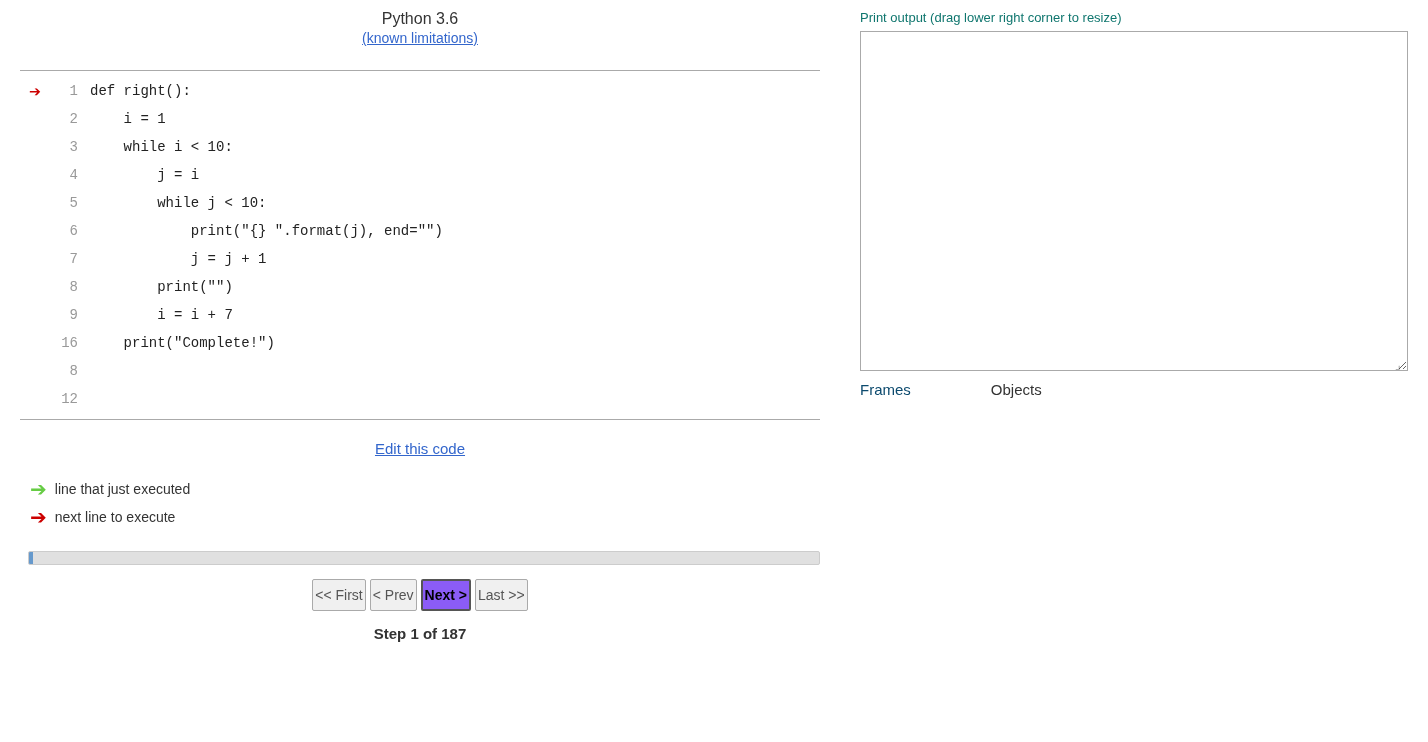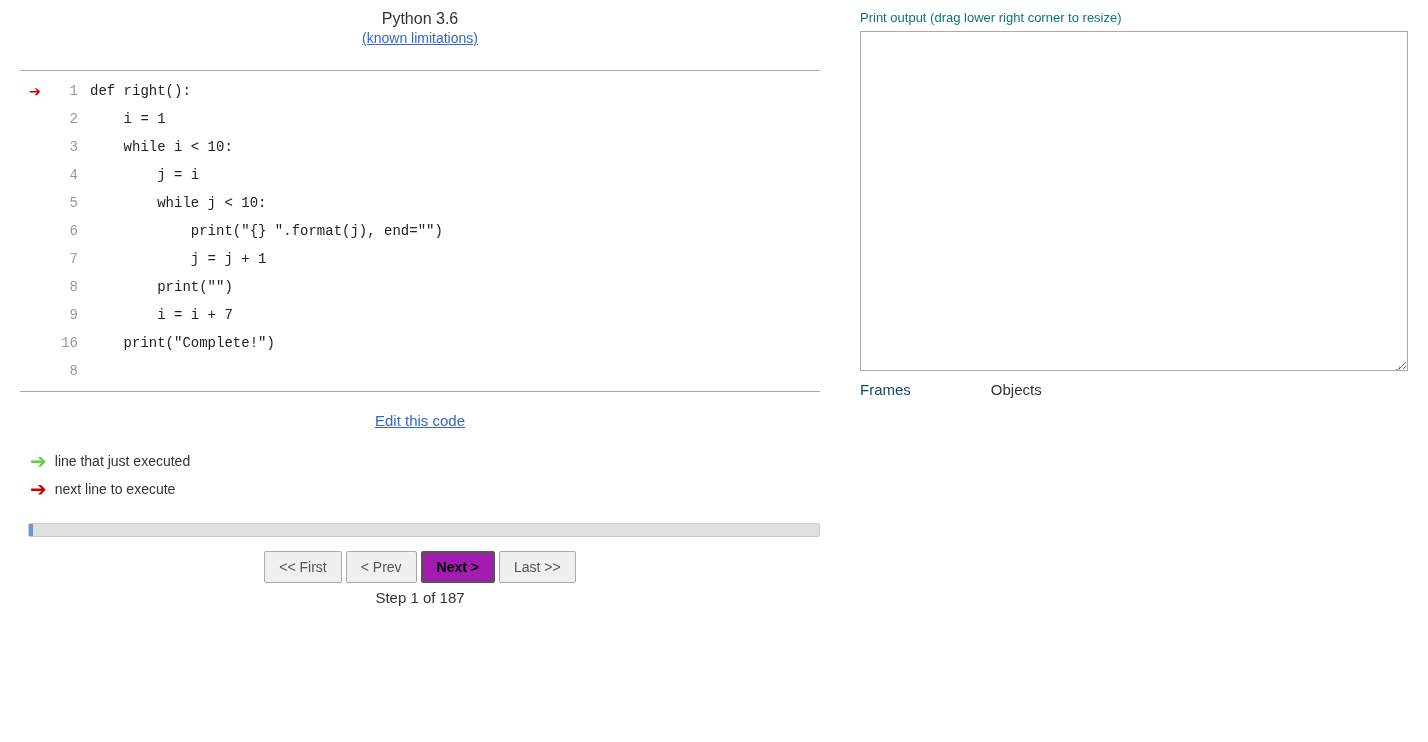--- a/index.html
+++ b/index.html
@@ -131,39 +131,39 @@
       background: #6699cc;
       width: 0.5%;
     }
     .nav-buttons {
       display: flex;
       justify-content: center;
       gap: 4px;
       margin: 6px 0;
     }
     .nav-btn {
-      padding: 6px 14px;
+      padding: 6px 2px;
       font-size: 14px;
       border: 1px solid #aaa;
       background: #f0f0f0;
       cursor: pointer;
       color: #555;
       border-radius: 2px;
     }
     .nav-btn.active {
-      background: #a21caf;
+      background: #8b5cf6;
       border: 2px solid #555;
       color: #000;
       font-weight: bold;
     }
     .step-label {
       text-align: center;
       font-size: 15px;
-      font-weight: normal;
-      margin-top: 0;
+      font-weight: bold;
+      margin-top: 8px;
     }
     .print-output-label {
       font-size: 13px;
       color: #0f766e;
       margin-bottom: 6px;
     }
     .print-output-box {
       border: 1px solid #aaa;
       width: 100%;
       height: 340px;
@@ -259,20 +259,25 @@
             <tr>
               <td class="line-arrow"></td>
               <td class="line-number">16</td>
               <td class="line-code">    print("Complete!")</td>
             </tr>
             <tr>
               <td class="line-arrow"></td>
               <td class="line-number">8</td>
               <td class="line-code"></td>
             </tr>
+            <tr>
+              <td class="line-arrow"></td>
+              <td class="line-number">12</td>
+              <td class="line-code"></td>
+            </tr>
           </tbody>
       </table>
     </div>
 
     <div class="edit-link-container">
       <a href="#">Edit this code</a>
     </div>
 
     <div class="legend">
       <div class="legend-item">

